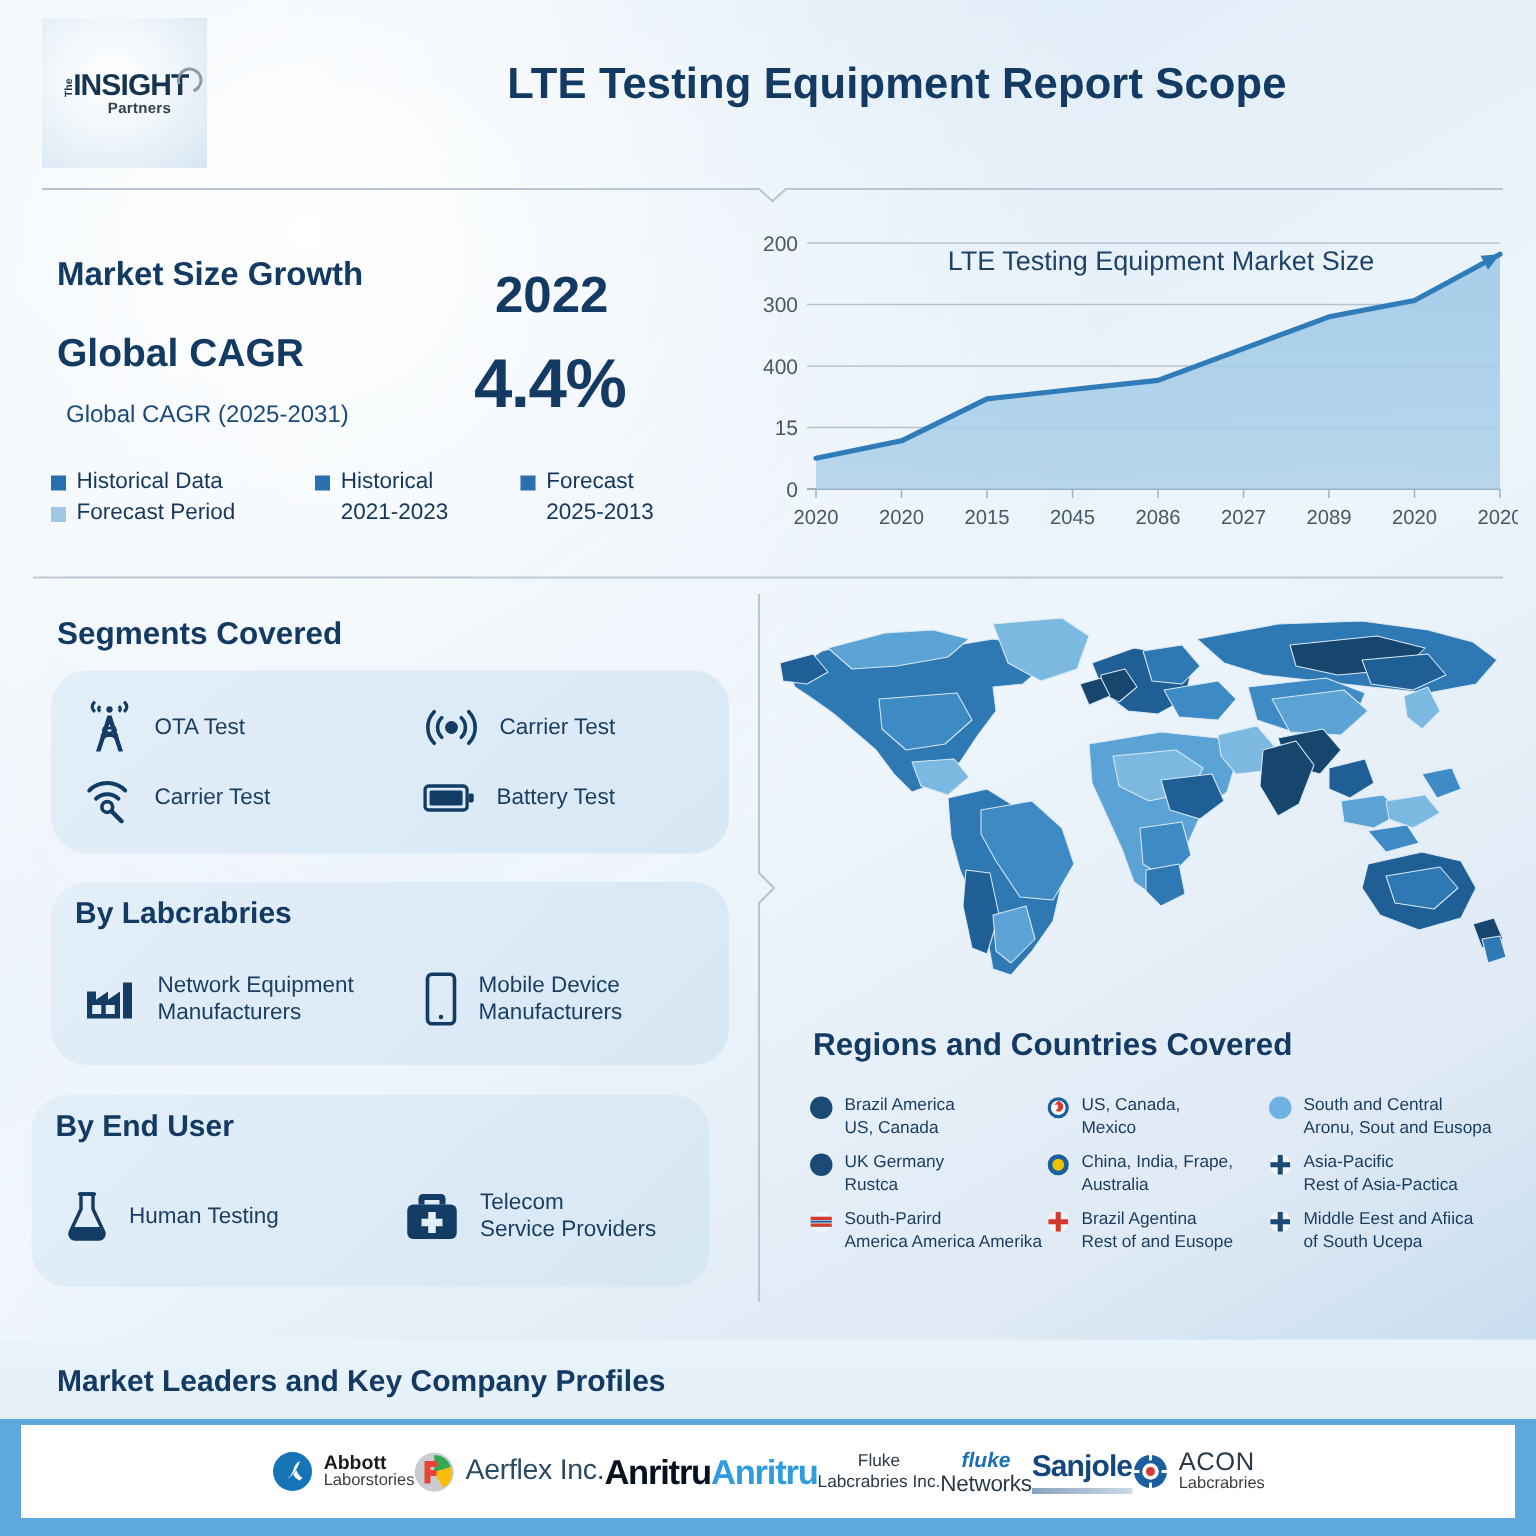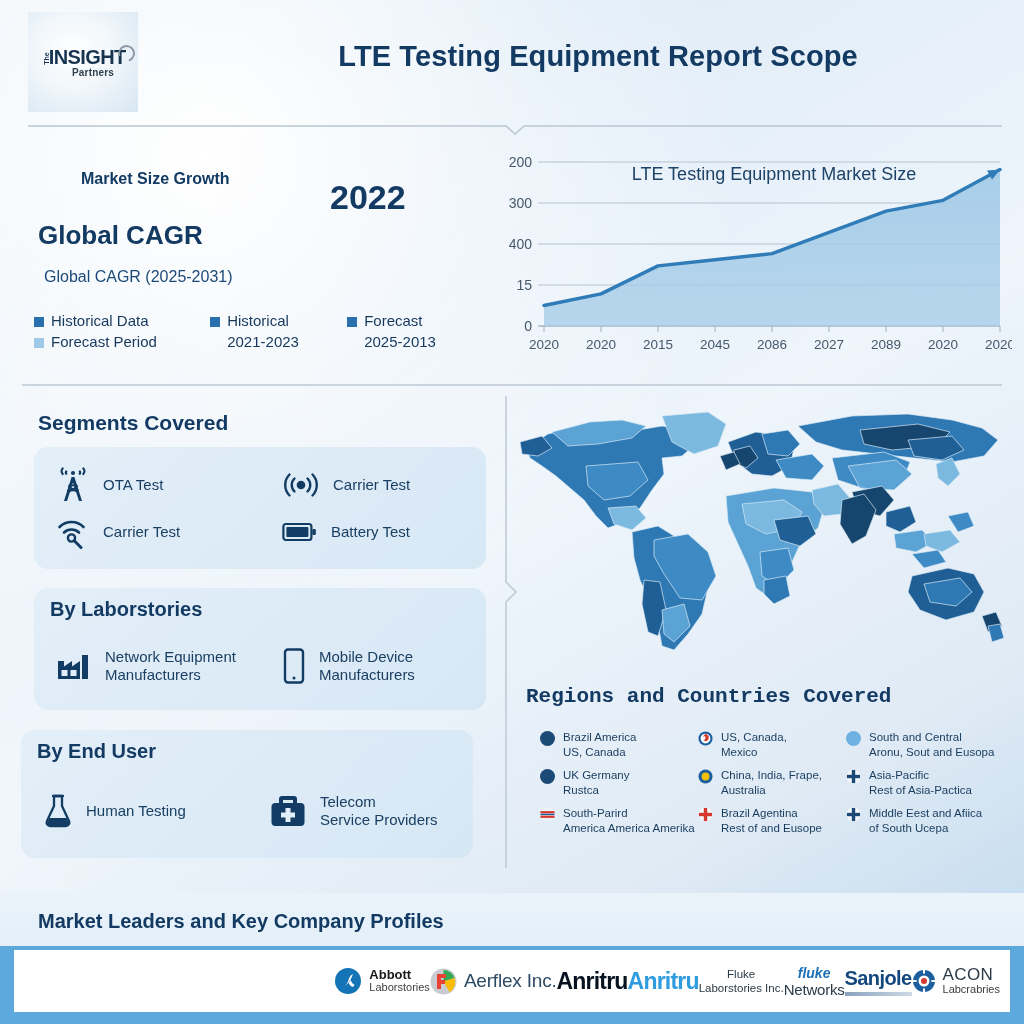--- a/index.html
+++ b/index.html
@@ -52,21 +52,21 @@
   
   .div-top {
     position:absolute; left:28px; right:22px; top:124px; height:12px;
   }
   .div-top svg, .div-mid svg, .div-vert svg { display:block; }
   .div-mid { position:absolute; left:22px; right:22px; top:381px; height:12px; }
 
   
   .msg-title {
     position:absolute; left:38px; top:170px;
-    font-size:16px; font-weight:bold; color:#133a63;margin-left:43px;
+    font-size:22px; font-weight:bold; color:#133a63;
   }
   .msg-cagr {
     position:absolute; left:38px; top:220px;
     font-size:26px; font-weight:bold; color:#133a63;
   }
   .msg-sub {
     position:absolute; left:44px; top:268px;
     font-size:16px; color:#1c4a78;
   }
   .msg-year {
@@ -97,21 +97,21 @@
   }
 
   
   .seg-head {
     position:absolute; left:38px; top:411px;
     font-size:21px; font-weight:bold; color:#133a63;
   }
   .card {
     position:absolute;
     background: linear-gradient(135deg, rgba(226,238,248,0.95) 0%, rgba(212,230,244,0.88) 100%);
-    border-radius:14px;
+    border-radius:24px;
   }
   #card-segments { left:34px; top:447px; width:452px; height:122px; }
   #card-application { left:34px; top:588px; width:452px; height:122px; }
   #card-enduser { left:21px; top:730px; width:452px; height:128px; }
   .card-title {
     position:absolute; left:16px; top:10px;
     font-size:20px; font-weight:bold; color:#133a63;
   }
   .grid2 {
     position:absolute; left:0; right:0; top:0; bottom:0;
@@ -121,22 +121,22 @@
   .seg-cell { display:flex; align-items:center; gap:13px; padding:6px 0 6px 22px; }
   .seg-label { font-size:15px; color:#1a3f63; line-height:1.2; }
   .ic { flex:none; display:block; color:#123c63; }
 
   
   .map-wrap { position:absolute; left:512px; top:404px; width:508px; height:272px; }
   .div-vert { position:absolute; left:504px; top:396px; height:472px; width:14px; }
 
   
   .reg-head {
-    position:absolute; left:526px; top:685px;
-    font-size:21px; font-weight:bold; color:#133a63;font-family:Liberation Mono, monospace;
+    position:absolute; left:542px; top:685px;
+    font-size:21px; font-weight:bold; color:#133a63;
   }
   .reg-grid {
     position:absolute; left:540px; top:730px; width:480px;
     display:grid; grid-template-columns:158px 148px 174px; column-gap:0; row-gap:8px;
     align-items:start;
   }
   .reg-item { display:flex; gap:8px; align-items:flex-start; }
   .reg-text { font-size:11.5px; color:#183c5e; line-height:1.3; }
   .bullet { width:15px; height:15px; border-radius:50%; flex:none; margin-top:1px; }
   .bullet.navy { background:#1b4a77; }
@@ -152,21 +152,21 @@
     position:absolute; left:38px; top:910px;
     font-size:20px; font-weight:bold; color:#133a63;
   }
   .logo-strip-bg {
     position:absolute; left:0; right:0; top:946px; bottom:0;
     background:#5da8dd;
   }
   .logo-strip {
     position:absolute; left:14px; right:14px; top:950px; height:62px;
     background:#ffffff;
-    display:flex; align-items:center; justify-content:flex-end; padding:0 10px;
+    display:flex; align-items:center; justify-content:center; padding:0 10px;
   }
   .brand { display:flex; align-items:center; gap:7px; }
   .brand-text { line-height:1.05; }
   .b-abbott-1 { font-size:13px; font-weight:bold; color:#1a1a1a; }
   .b-abbott-2 { font-size:11px; color:#3d3d3d; }
   .b-aerflex { font-size:19px; color:#2d4a63; letter-spacing:-0.2px; }
   .b-anritru-dark { font-size:23px; font-weight:bold; color:#06121f; letter-spacing:-0.8px; }
   .b-anritru-blue { font-size:23px; font-weight:bold; color:#2f9ce0; letter-spacing:-0.8px; }
   .b-fluke { font-size:11.5px; color:#2b3a47; text-align:center; line-height:1.22; }
   .b-fluke-net-1 { font-size:14px; font-weight:bold; font-style:italic; color:#1c6fb5; text-align:center; }
@@ -198,20 +198,21 @@
   <div class="div-top">
     <svg width="974" height="12" viewBox="0 0 974 12">
       <path d="M0 2 L478 2 L487 10 L496 2 L974 2" fill="none" stroke="#b9c6d2" stroke-width="1.4"></path>
     </svg>
   </div>
 
   <div class="msg-title">Market Size Growth</div>
   <div class="msg-cagr">Global CAGR</div>
   <div class="msg-sub">Global CAGR (2025-2031)</div>
   <div class="msg-year">2022</div>
+  <div class="msg-pct">4.4%</div>
 
   <div class="legend-row">
     <div class="legend-col c1">
       <div class="legend-item">
         <span class="sw dark"></span>
         <span class="legend-text">Historical Data</span>
       </div>
       <div class="legend-item">
         <span class="sw light"></span>
         <span class="legend-text">Forecast Period</span>
@@ -335,21 +336,21 @@
           <rect x="1.4" y="4" width="28" height="16" rx="2.4" fill="none" stroke="currentColor" stroke-width="2.2"></rect>
           <rect x="4.4" y="7" width="22" height="10" rx="1" fill="currentColor"></rect>
           <rect x="30.4" y="9" width="3.4" height="6" rx="1.2" fill="currentColor"></rect>
         </svg>
         <span class="seg-label">Battery Test</span>
       </div>
     </div>
   </div>
 
   <div class="card" id="card-application">
-    <div class="card-title">By Laborstories</div>
+    <div class="card-title">By Labcrabries</div>
     <div class="grid2 offsetTop">
       <div class="seg-cell">
         <svg class="ic" width="36" height="30" viewBox="0 0 36 30">
           <g fill="currentColor">
             <path d="M2 10 L2 28 H24 V10 L16 15.5 V10 L8 15.5 V10z"></path>
             <path d="M26 4 h6 v24 h-6z"></path>
           </g>
           <rect x="5.5" y="19" width="6" height="6" fill="#e2eef8"></rect>
           <rect x="14.5" y="19" width="6" height="6" fill="#e2eef8"></rect>
         </svg>
@@ -543,21 +544,21 @@
       <div class="b-anritru-dark">Anritru</div>
     </div>
 
     <div class="brand">
       <div class="b-anritru-blue">Anritru</div>
     </div>
 
     <div class="brand">
       <div class="b-fluke">
         <span>Fluke</span><br>
-        <span>Laborstories Inc.</span>
+        <span>Labcrabries Inc.</span>
       </div>
     </div>
 
     <div class="brand">
       <div>
         <div class="b-fluke-net-1">fluke</div>
         <div class="b-fluke-net-2">Networks</div>
       </div>
     </div>
 

